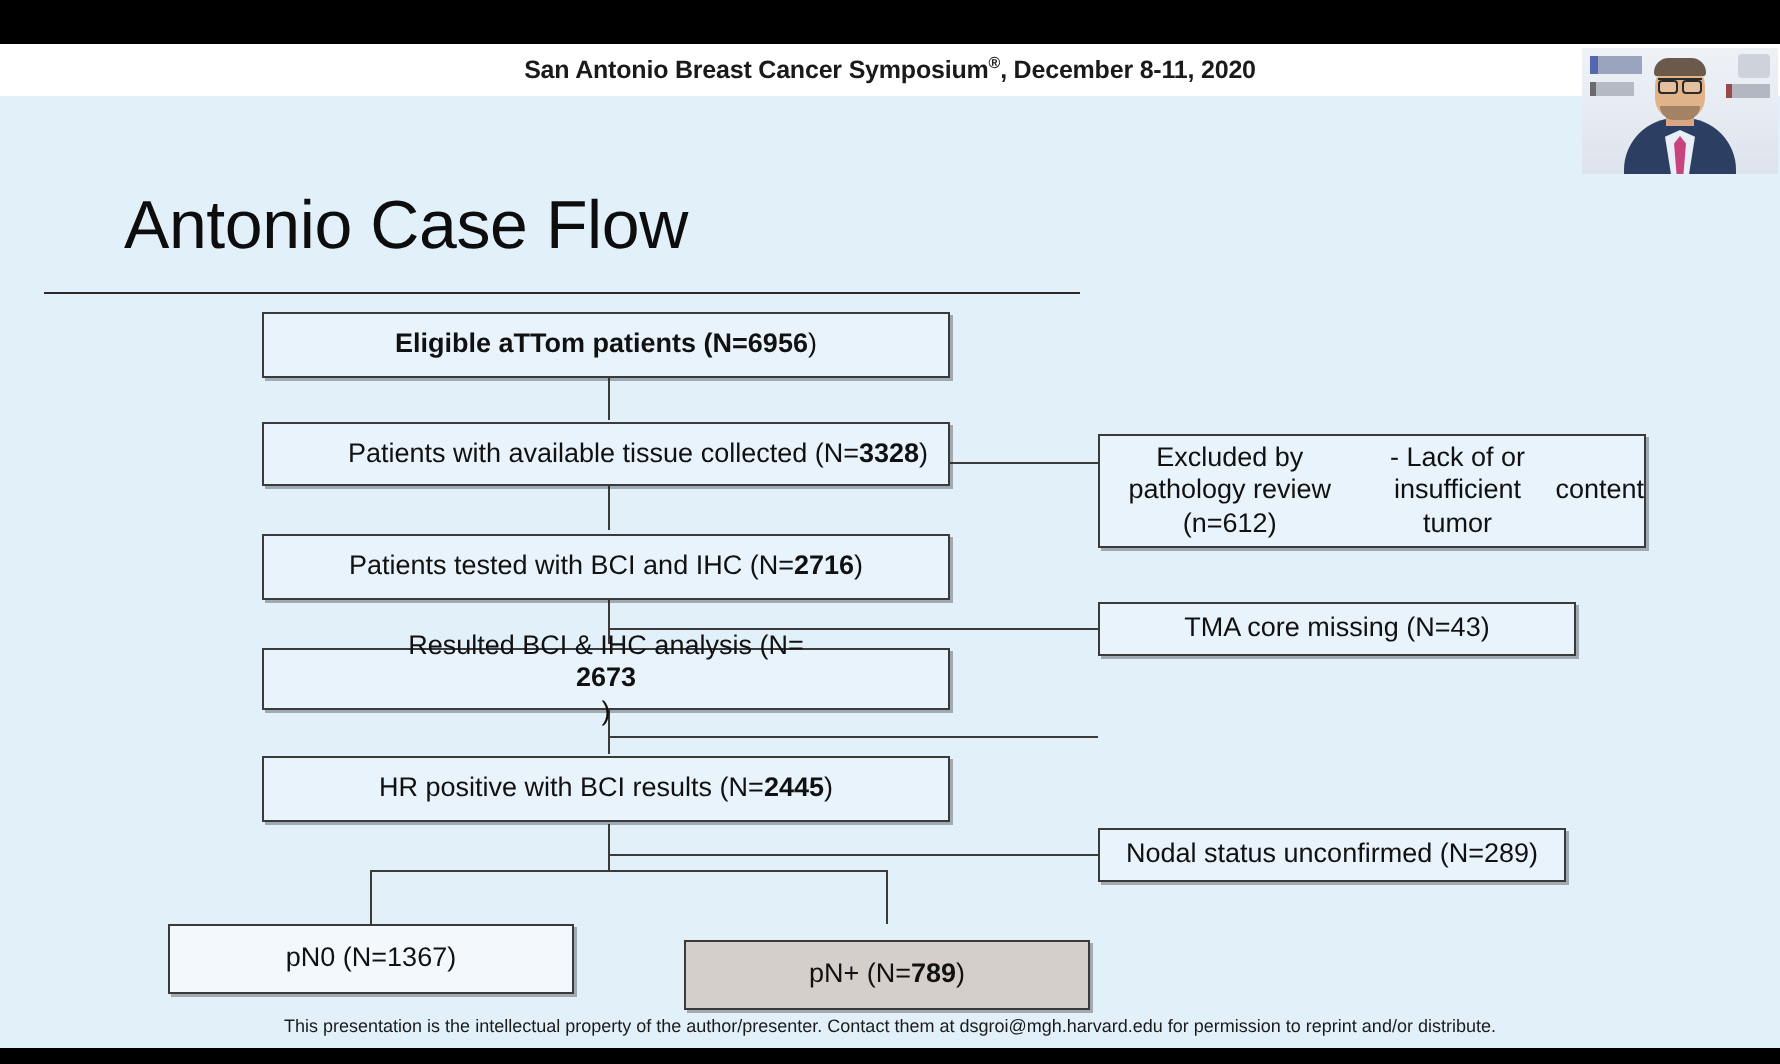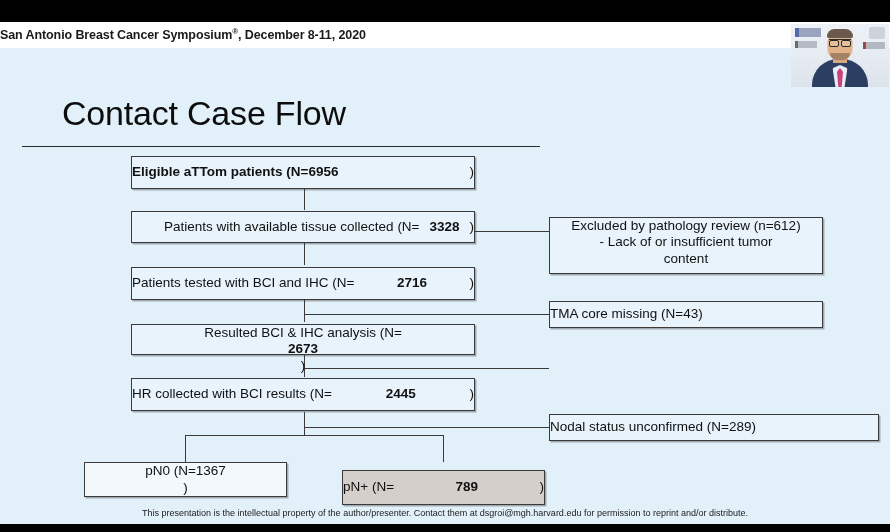--- a/index.html
+++ b/index.html
@@ -43,20 +43,21 @@
   .header-bar {
     position: absolute;
     left: 0; top: 0;
     width: 890px; height: 26px;
     background: #ffffff;
   }
   .header-title {
     position: absolute;
     left: 0; top: 5px;
     width: 890px;
+    text-align: center;
     font-size: 12.5px;
     font-weight: bold;
     color: #1a1a1a;
     letter-spacing: -0.1px;
   }
   .header-title sup {
     font-size: 8px;
     vertical-align: super;
   }
   
@@ -194,21 +195,21 @@
   }
   
   .box {
     position: absolute;
     box-sizing: border-box;
     border: 1.6px solid #3a3a3a;
     background: #e8f3fb;
     color: #111111;
     display: flex;
     align-items: center;
-    justify-content: space-between;
+    justify-content: center;
     text-align: center;
     font-size: 13.5px;
     line-height: 1.22;
     box-shadow: 1.5px 1.5px 0 rgba(40,40,40,.35);
   }
   .box b { font-weight: bold; }
   .box.bold-all { font-weight: bold; font-size: 13.5px; }
   .box.shaded { background: #d5cfcb; }
   .box.plain  { background: #f2f8fc; }
   
@@ -256,21 +257,21 @@
         <div class="vt-shirt"></div>
         <div class="vt-tie"></div>
       </div>
       <div class="vt-neck"></div>
       <div class="vt-head"></div>
       <div class="vt-beard"></div>
       <div class="vt-glasses"></div>
       <div class="vt-hair"></div>
     </div>
 
-    <div class="slide-title">Contact Case Flow</div>
+    <div class="slide-title">Antonio Case Flow</div>
     <div class="title-rule"></div>
 
     <div class="vline" style="left:304px; top:166px;  height:22px;"></div>
     <div class="vline" style="left:304px; top:221px;  height:22px;"></div>
     <div class="vline" style="left:304px; top:278px;  height:22px;"></div>
     <div class="vline" style="left:304px; top:333px;  height:22px;"></div>
     <div class="vline" style="left:304px; top:390px;  height:24px;"></div>
 
     <div class="hline" style="left:304px; top:209px; width:245px;"></div>
     <div class="hline" style="left:304px; top:292px; width:245px;"></div>
@@ -298,41 +299,41 @@
         <span>)</span>
     </div>
 
     <div class="box" style="left:131px; top:302px; width:344px; height:31px;flex-direction:column;">
       <span>Resulted BCI &amp; IHC analysis (N=</span>
         <b>2673</b>
         <span>)</span>
     </div>
 
     <div class="box" style="left:131px; top:356px; width:344px; height:33px;">
-      <span>HR collected with BCI results (N=</span>
+      <span>HR positive with BCI results (N=</span>
         <b>2445</b>
         <span>)</span>
     </div>
 
-    <div class="box" style="left:549px; top:195px; width:274px; height:57px; flex-direction:column; justify-content:flex-start;">
+    <div class="box" style="left:549px; top:195px; width:274px; height:57px; flex-direction:row; justify-content:flex-end;">
       <span>Excluded by pathology review (n=612)</span>
       <span>- Lack of or insufficient tumor</span>
       <span>content</span>
     </div>
 
-    <div class="box" style="left:549px; top:279px; width:274px; height:27px;">
+    <div class="box" style="left:549px; top:279px; width:239px; height:27px;">
       <span>TMA core missing (N=43)</span>
     </div>
 
 
-    <div class="box" style="left:549px; top:392px; width:330px; height:27px;">
+    <div class="box" style="left:549px; top:392px; width:234px; height:27px;">
       <span>Nodal status unconfirmed (N=289)</span>
     </div>
 
-    <div class="box plain" style="left:84px; top:440px; width:203px; height:35px;flex-direction:column;">
+    <div class="box plain" style="left:84px; top:440px; width:203px; height:35px;">
       <span>pN0 (N=1367</span>
         <b></b>
         <span>)</span>
     </div>
 
     <div class="box shaded" style="left:342px; top:448px; width:203px; height:35px;">
       <span>pN+ (N=</span>
         <b>789</b>
         <span>)</span>
     </div>

